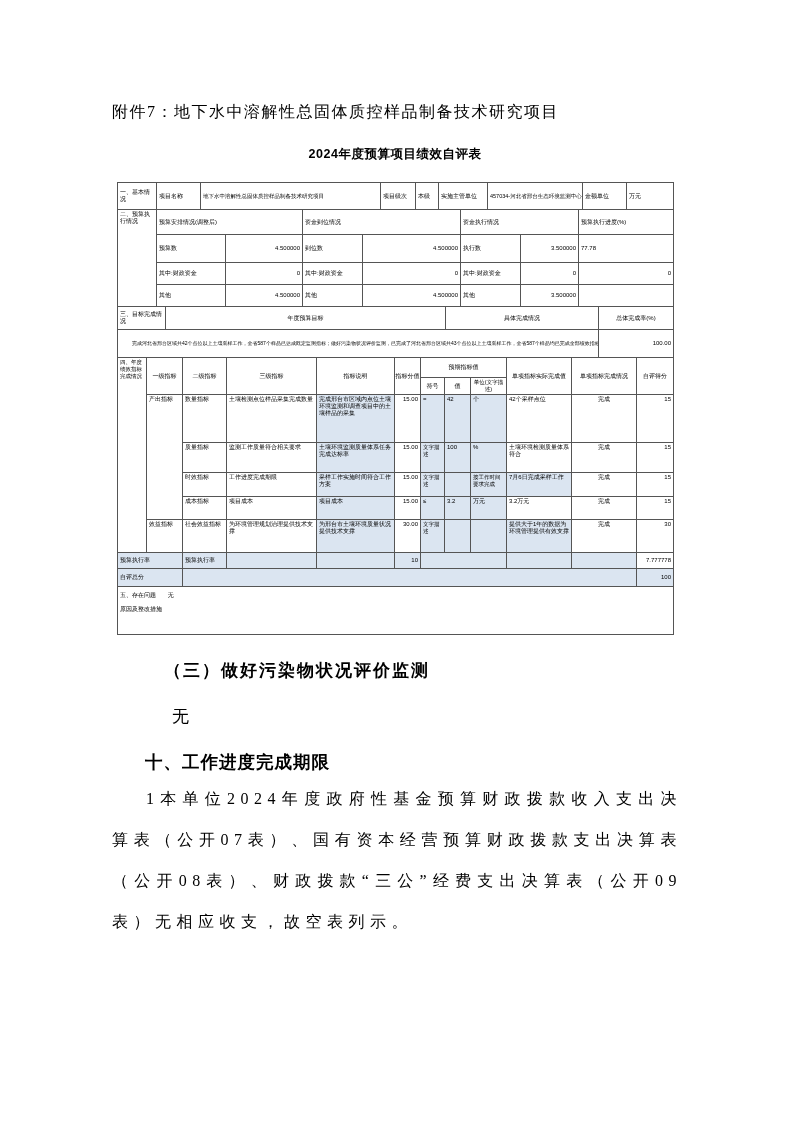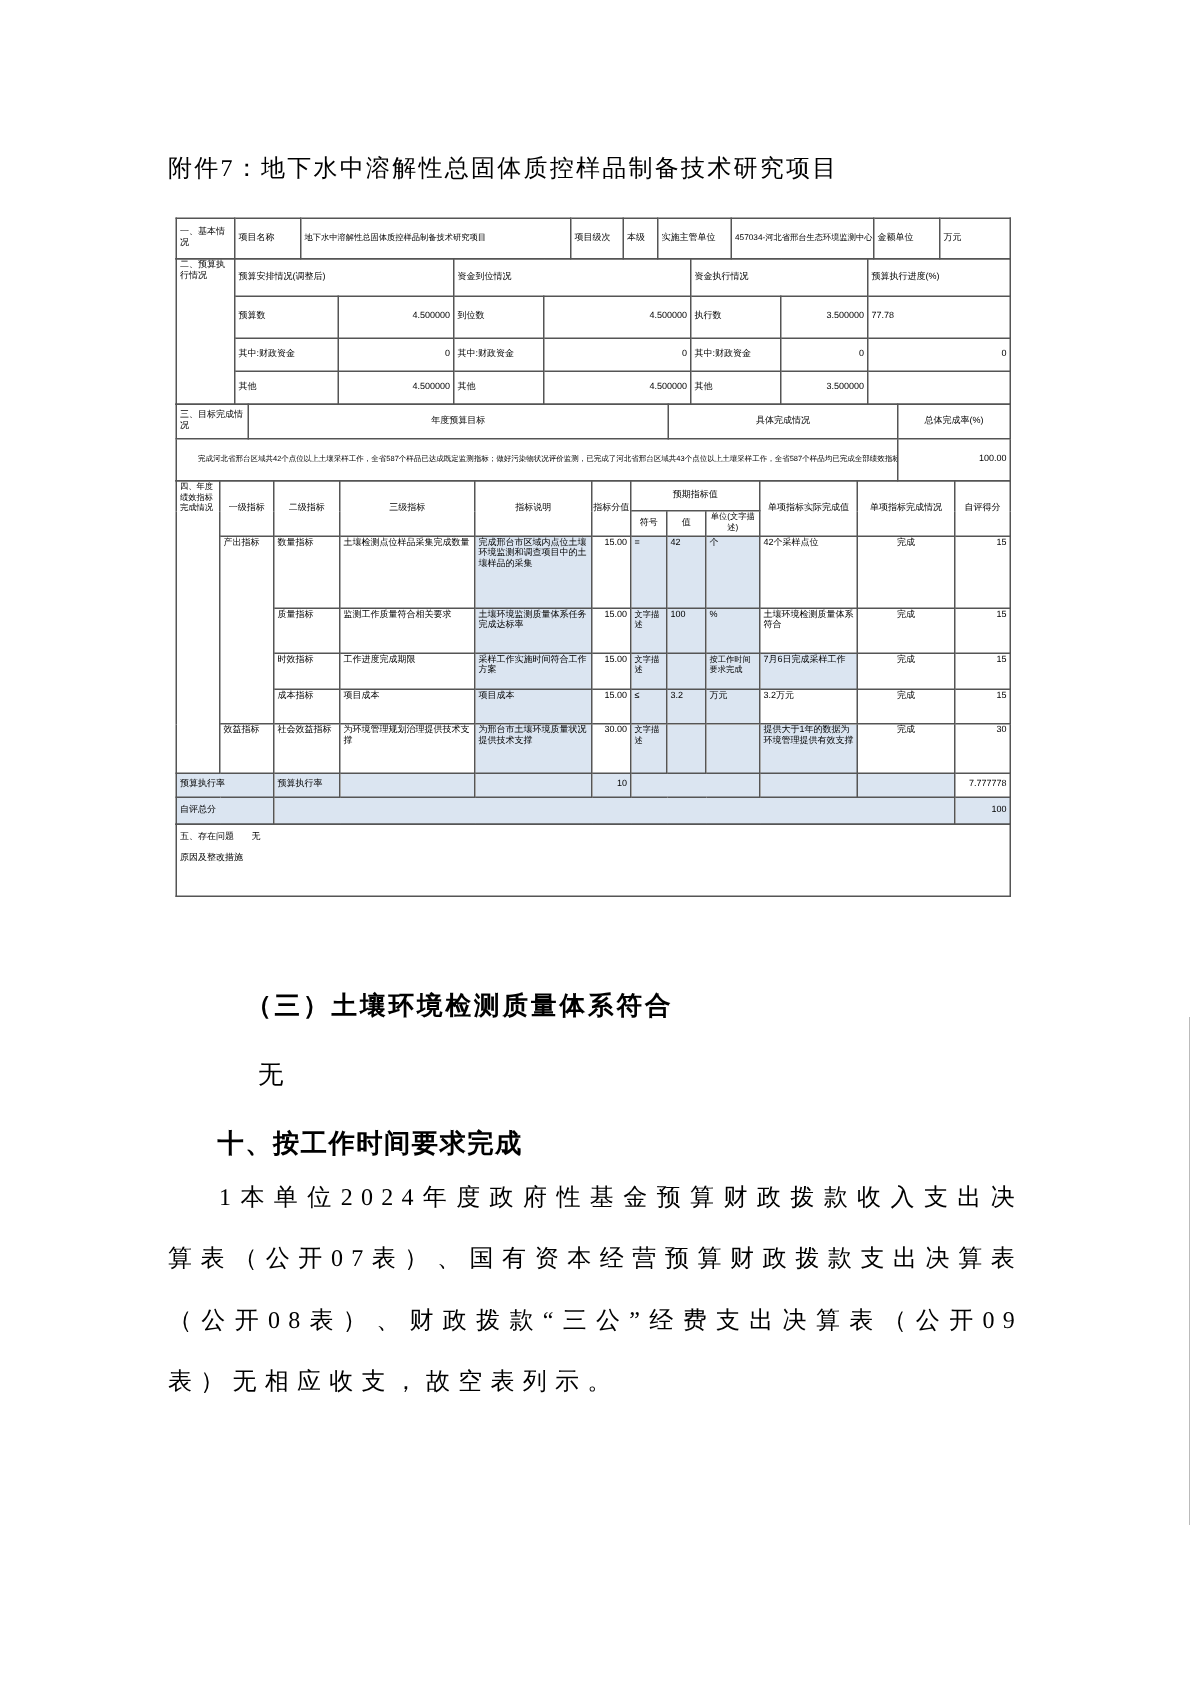--- a/index.html
+++ b/index.html
@@ -30,20 +30,21 @@
   .p-label{margin-right:10px;}
 </style>
 </head>
 <body>
 
 <div class="page">
 
   <div class="att-title">附件7：地下水中溶解性总固体质控样品制备技术研究项目</div>
 
   <div class="tbl-wrap">
+    <div class="tbl-title">2024年度预算项目绩效自评表</div>
 
     <table>
       <colgroup>
           <col style="width:39px">
           <col style="width:44px">
           <col style="width:180px">
           <col style="width:35px">
           <col style="width:23px">
           <col style="width:49px">
           <col style="width:95px">
@@ -261,19 +262,19 @@
             <span>无</span>
           </div>
           <div>原因及整改措施</div>
         </td>
       </tr>
     </tbody>
       </table>
   </div>
 
   <div class="below">
-    <div class="dept-heading">（三）土壤环境检测质量体系符合</div>
+    <div class="dept-heading">（三）做好污染物状况评价监测</div>
     <div class="dept-value">无</div>
-    <div class="other-heading">十、按工作时间要求完成</div>
+    <div class="other-heading">十、工作进度完成期限</div>
     <div class="other-paragraph">1本单位2024年度政府性基金预算财政拨款收入支出决算表（公开07表）、国有资本经营预算财政拨款支出决算表（公开08表）、财政拨款“三公”经费支出决算表（公开09表）无相应收支，故空表列示。</div>
   </div>
 
 </div>
 
 </body></html>

